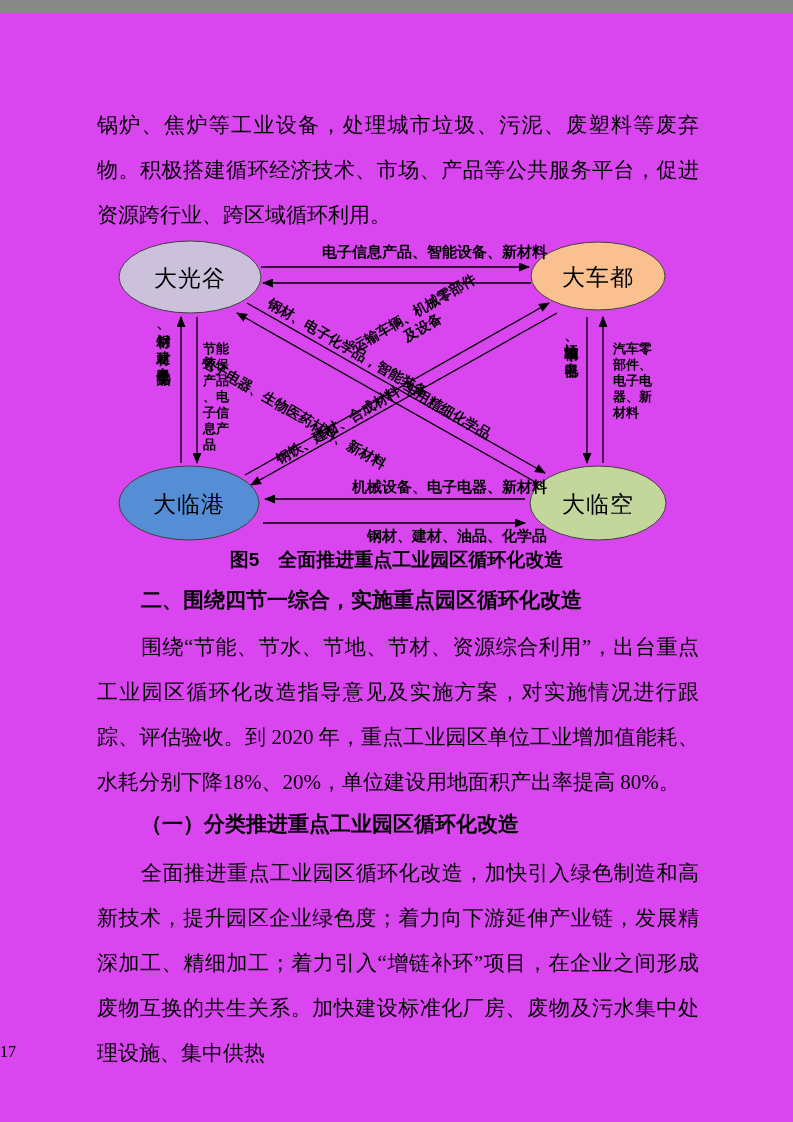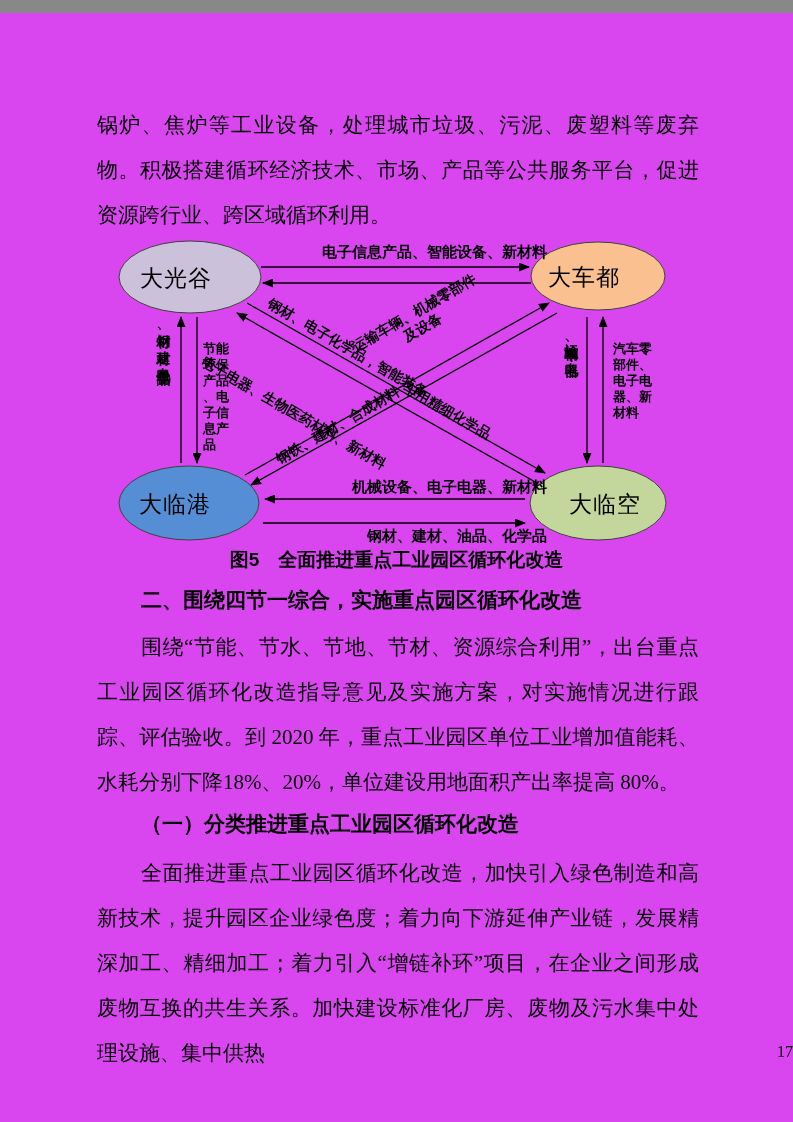--- a/index.html
+++ b/index.html
@@ -17,32 +17,32 @@
     position:absolute;left:97px;width:602px;
     font-size:21px;font-weight:bold;line-height:30px;padding-left:44px;
     font-family:"Liberation Sans","DejaVu Sans",sans-serif;
   }
   .caption{
     position:absolute;left:0;width:793px;text-align:center;
     font-size:19px;font-weight:bold;
     font-family:"Liberation Sans","DejaVu Sans",sans-serif;
   }
   .pagenum{
-    position:absolute;left:0;width:793px;top:1030px;text-align:right;
+    position:absolute;left:0;width:793px;top:1030px;text-align:left;
     font-size:16px;
   }
   .diagram{position:absolute;left:97px;top:224px;width:600px;height:308px;}
   .diagram svg{position:absolute;left:0;top:0;}
   .dlabel{
     position:absolute;
     font-family:"Liberation Sans","DejaVu Sans",sans-serif;
     font-weight:bold;font-size:15px;line-height:17px;color:#000;white-space:nowrap;
   }
   .nodelabel{
-    position:absolute;font-size:23px;letter-spacing:1px;text-align:left;
+    position:absolute;font-size:23px;letter-spacing:1px;text-align:center;
     font-family:"Liberation Serif","DejaVu Serif",serif;
   }
   .hflow{width:300px;text-align:right;}
   .vtext{
     writing-mode:vertical-lr;text-orientation:upright;
     white-space:normal;font-size:14px;letter-spacing:1px;
   }
   .block{
     white-space:normal;word-break:break-all;line-break:anywhere;
     font-size:13px;line-height:16px;
@@ -89,21 +89,21 @@
         <ellipse cx="93" cy="40" rx="71" ry="36" stroke="#404040" stroke-width="1" fill="#ccc1da"></ellipse>
         <ellipse cx="501" cy="39" rx="67" ry="34" stroke="#404040" stroke-width="1" fill="#fac08f"></ellipse>
         <ellipse cx="92" cy="266" rx="70" ry="37" stroke="#404040" stroke-width="1" fill="#558ed5"></ellipse>
         <ellipse cx="501" cy="266" rx="68" ry="37" stroke="#404040" stroke-width="1" fill="#c3d69b"></ellipse>
       </g>
     </svg>
 
     <div class="nodelabel" style="left:43px;top:26px;width:100px;">大光谷</div>
     <div class="nodelabel" style="left:451px;top:25px;width:100px;">大车都</div>
     <div class="nodelabel" style="left:42px;top:252px;width:100px;">大临港</div>
-    <div class="nodelabel" style="left:472px;top:252px;width:100px;">大临空</div>
+    <div class="nodelabel" style="left:451px;top:252px;width:100px;">大临空</div>
 
     <div class="dlabel hflow" style="left:150px;top:6px;">电子信息产品、智能设备、新材料</div>
     <div class="dlabel hflow" style="left:150px;top:241px;">机械设备、电子电器、新材料</div>
     <div class="dlabel hflow" style="left:150px;top:290px;">钢材、建材、油品、化学品</div>
 
     <div class="dlabel vtext" style="left:58px;top:86px;height:170px;">钢材、建材、电子化学品</div>
     <div class="dlabel block" style="left:106px;top:104px;width:30px;">节能环保产品、电子信息产品</div>
 
     <div class="dlabel vtext" style="left:466px;top:96px;height:140px;">运输车辆、电器</div>
     <div class="dlabel block" style="left:516px;top:104px;width:46px;">汽车零部件、电子电器、新材料</div>

